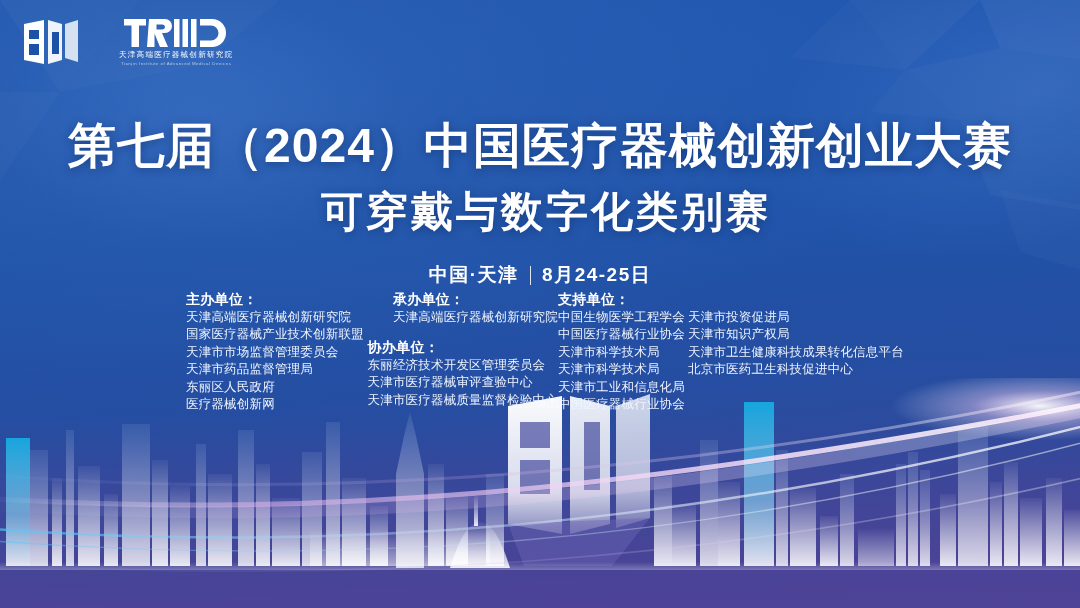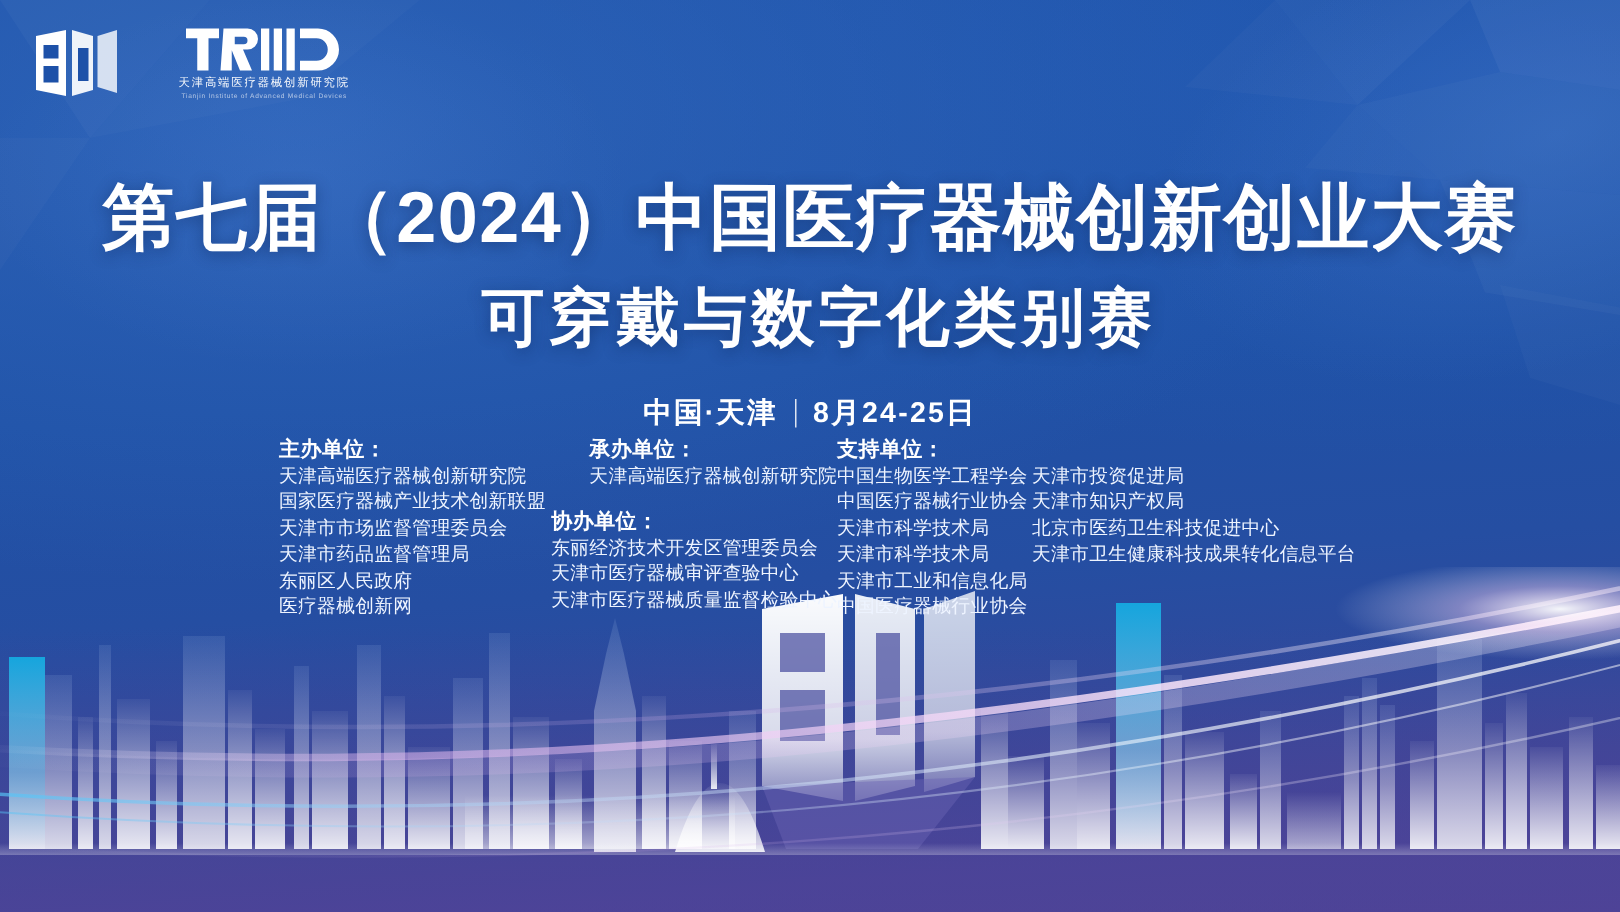--- a/index.html
+++ b/index.html
@@ -183,22 +183,22 @@
         <div class="gitem">天津市工业和信息化局</div>
         <div class="gitem">中国医疗器械行业协会</div>
       </div>
     </div>
 
     <div class="col col-w4">
       <div class="grp">
         <div class="spacer"></div>
         <div class="gitem">天津市投资促进局</div>
         <div class="gitem">天津市知识产权局</div>
+        <div class="gitem">天津市卫生健康科技成果转化信息平台</div>
         <div class="gitem">北京市医药卫生科技促进中心</div>
-        <div class="gitem">天津市卫生健康科技成果转化信息平台</div>
       </div>
     </div>
 
   </div>
 
   <div class="purplehaze"></div>
 
   <div class="bottom">
     <svg width="1080" height="230" viewBox="0 0 1080 230" preserveAspectRatio="none">
       <defs>

